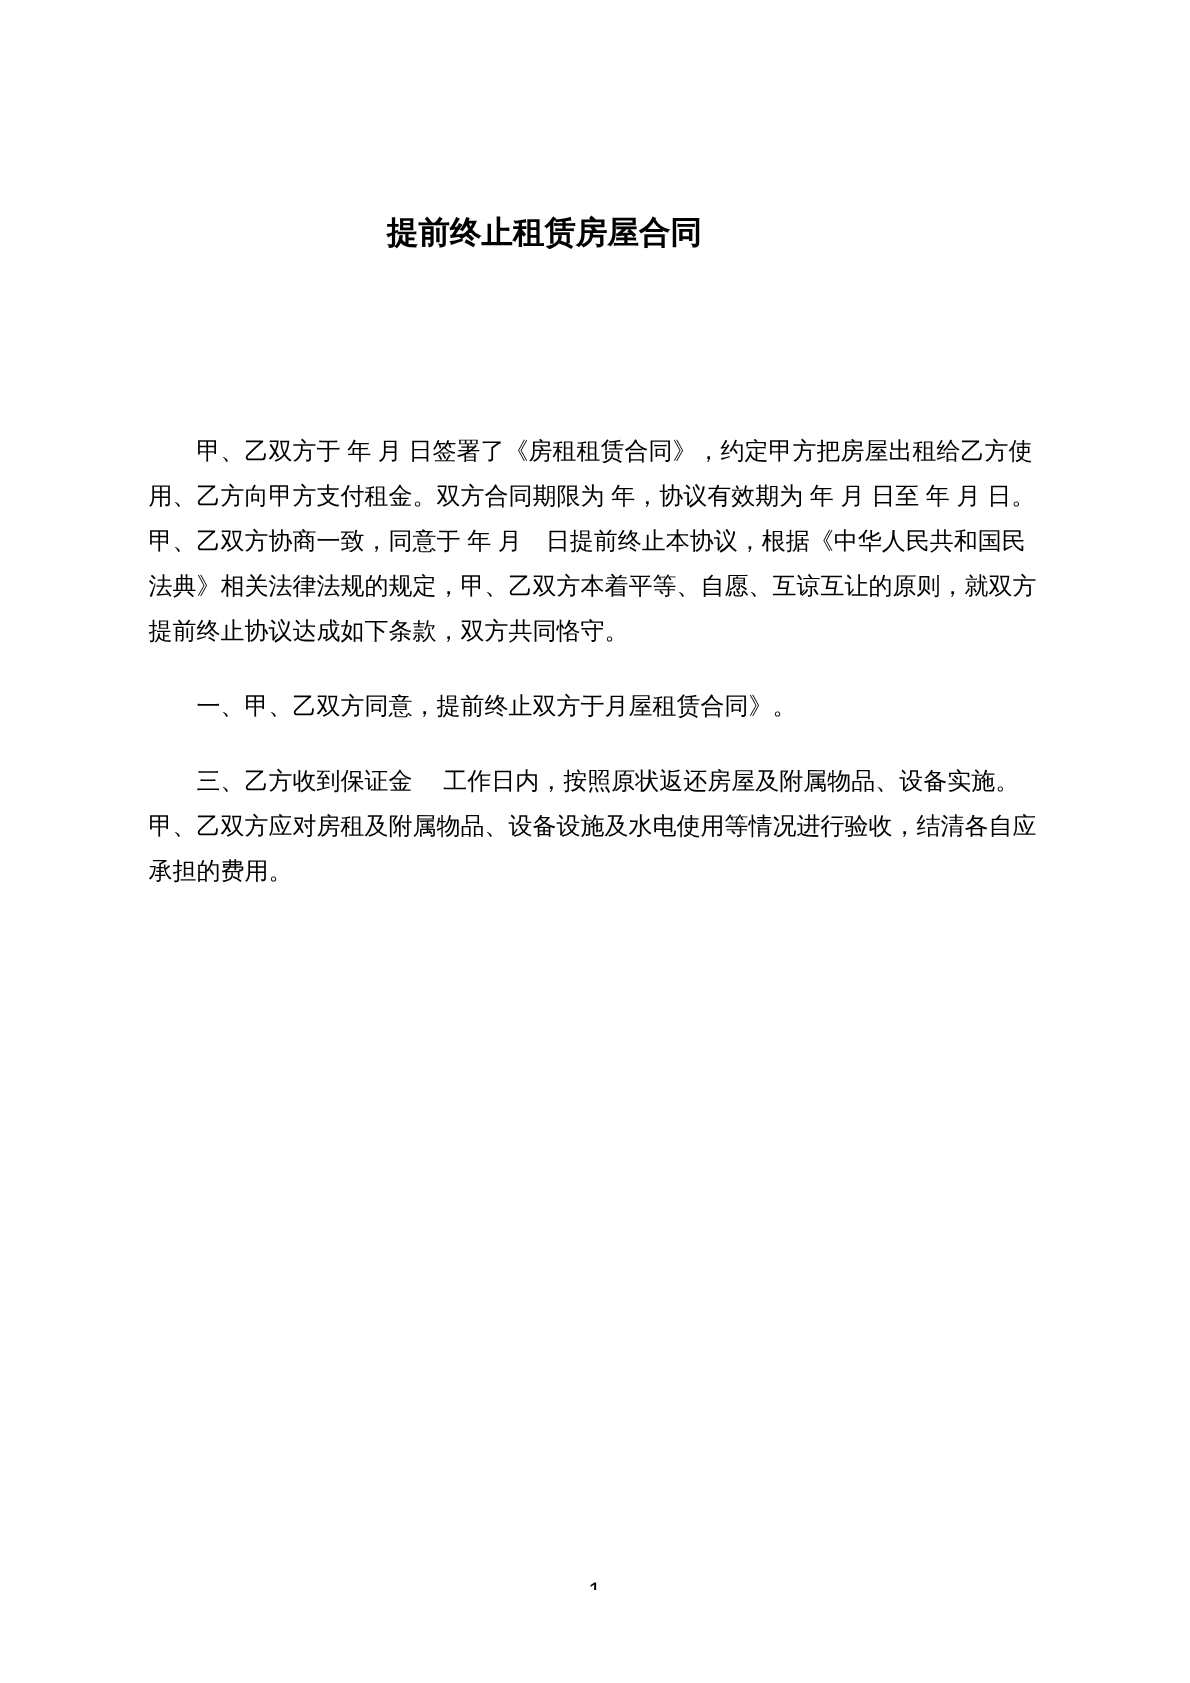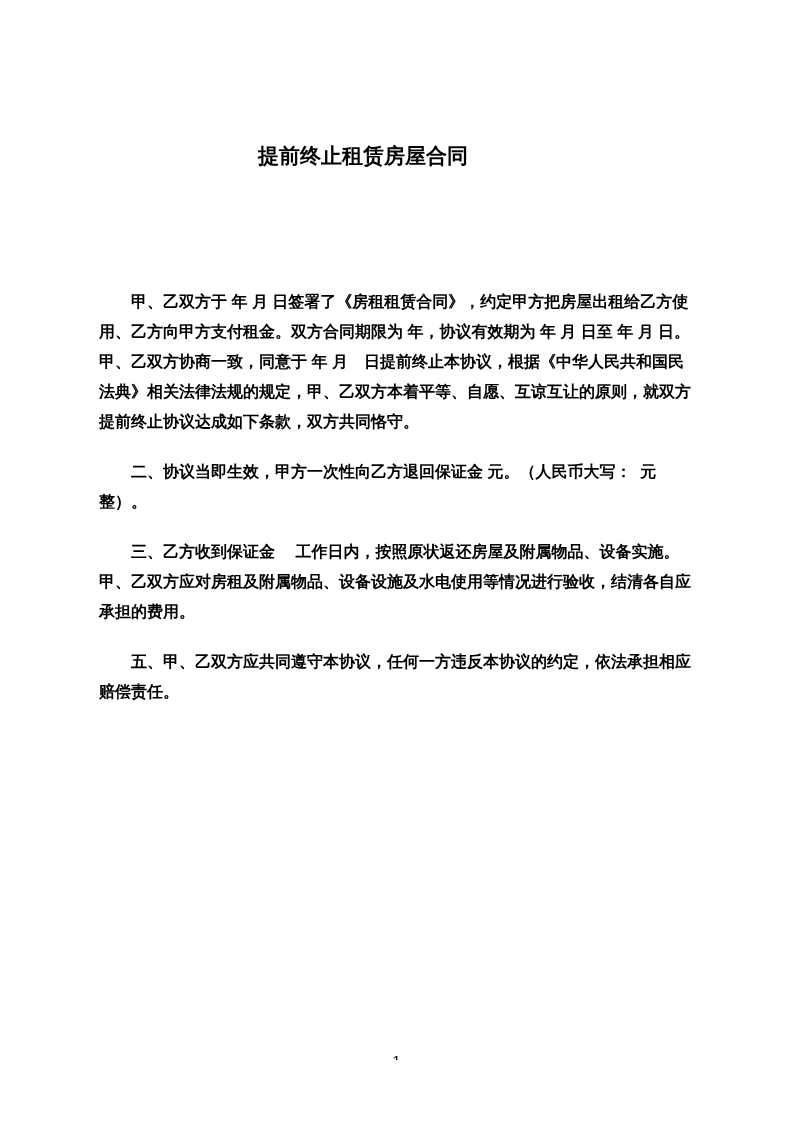--- a/index.html
+++ b/index.html
@@ -34,21 +34,20 @@
     line-height: 30px;
     text-indent: 2em;
     white-space: pre-wrap;
   }
   .para {
     margin: 0 0 20px 0;
     line-height: 30px;
     text-indent: 2em;
     white-space: pre-wrap;
     word-break: break-all;
-    font-weight: bold;
   }
   .page-number {
     position: absolute;
     left: 0;
     right: 0;
     top: 1050px;
     text-align: center;
     font-size: 15px;
     line-height: 22px;
   }
@@ -57,23 +56,22 @@
 <body>
 
 <div class="page">
 
   <h1 class="doc-title">提前终止租赁房屋合同</h1>
 
 
 
   <p class="para">甲、乙双方于 年 月 日签署了《房租租赁合同》，约定甲方把房屋出租给乙方使用、乙方向甲方支付租金。双方合同期限为 年，协议有效期为 年 月 日至 年 月 日。甲、乙双方协商一致，同意于 年 月　日提前终止本协议，根据《中华人民共和国民法典》相关法律法规的规定，甲、乙双方本着平等、自愿、互谅互让的原则，就双方提前终止协议达成如下条款，双方共同恪守。</p>
 
+  <p class="para">一、甲、乙双方同意，提前终止双方于月屋租赁合同》。</p>
 
-  <p class="para">二、协议当即生效，甲方一次性向乙方退回保证金 元。（人民币大写：  元整）。</p>
 
   <p class="para">三、乙方收到保证金　 工作日内，按照原状返还房屋及附属物品、设备实施。甲、乙双方应对房租及附属物品、设备设施及水电使用等情况进行验收，结清各自应承担的费用。</p>
 
 
-  <p class="para">五、甲、乙双方应共同遵守本协议，任何一方违反本协议的约定，依法承担相应赔偿责任。</p>
 
   <div class="page-number">1</div>
 
 </div>
 
 </body></html>

